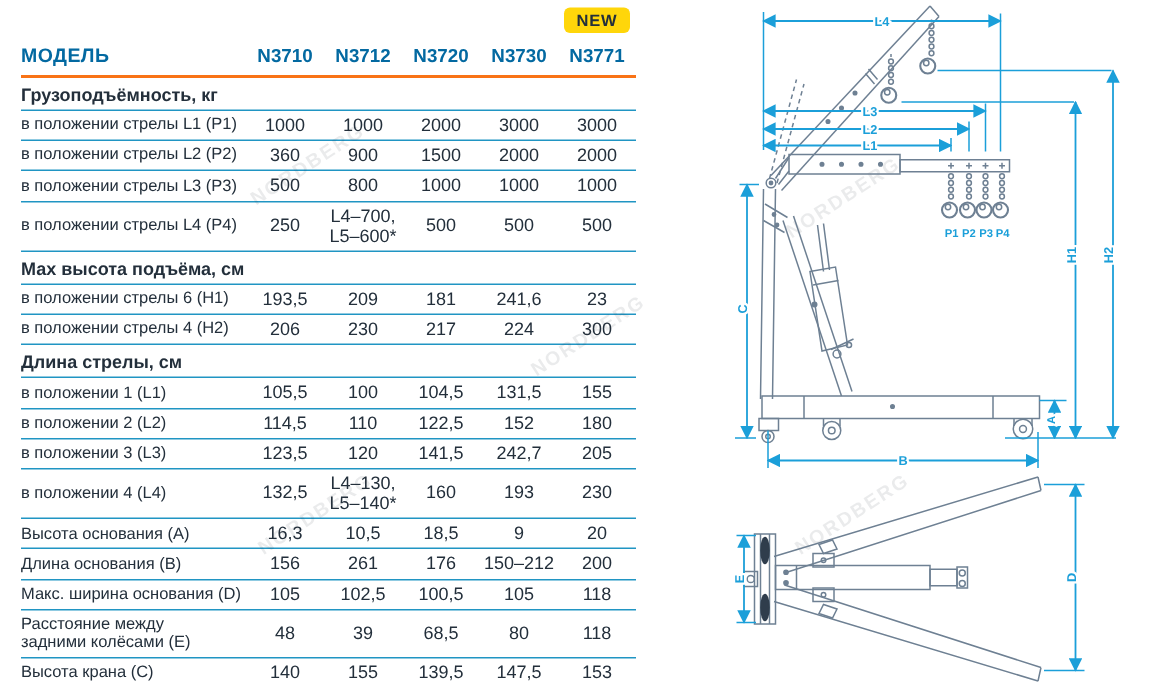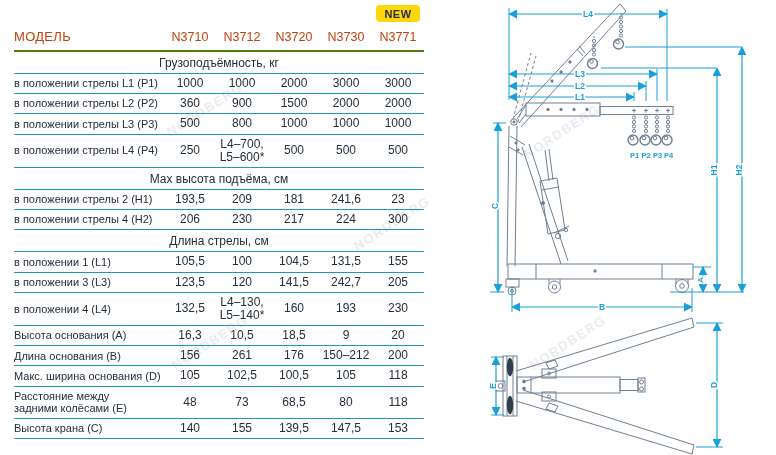--- a/index.html
+++ b/index.html
@@ -6,24 +6,24 @@
   .stage{position:relative;width:776px;height:455px;background:#fff;overflow:hidden;
          font-family:"Liberation Sans", sans-serif;color:#232f3b;}
   
   .wm{position:absolute;width:120px;text-align:center;font-weight:bold;font-size:13px;
       letter-spacing:1.5px;color:rgba(50,60,70,0.10);transform:rotate(-33deg);pointer-events:none;}
   
   table.spec{border-collapse:collapse;width:410px;margin:26px 0 0 14px;table-layout:fixed;}
   table.spec th, table.spec td{font-family:"Liberation Sans",sans-serif;}
   table.spec col.c-label{width:150px;}
   table.spec col.c-val{width:52px;}
-  thead th{font-size:12.5px;font-weight:normal;text-align:center;padding:3px 0 6px;
-           border-bottom:2px solid #4d7c0f;color:#c2410c;}
+  thead th{font-size:12.5px;font-weight:bold;text-align:center;padding:3px 0 6px;
+           border-bottom:2px solid #f97316;color:#0369a1;}
   thead th.model-col{text-align:left;font-size:13px;letter-spacing:.3px;}
-  tr.section td{font-weight:normal;font-size:12px;text-align:center;padding:4px 0 3px;
+  tr.section td{font-weight:bold;font-size:12px;text-align:left;padding:4px 0 3px;
                 border-bottom:1.5px solid #2095c3;}
   tr.data td{border-bottom:1.5px solid #2095c3;padding:3px 0;}
   td.lbl{font-size:11px;text-align:left;line-height:1.15;white-space:pre-line;margin-left:48px;}
   td.val{font-size:12px;text-align:center;line-height:1.1;white-space:pre-line;}
   
   .badge{position:absolute;left:376px;top:5px;width:44px;height:17px;background:#ffd60a;
          border-radius:4px;display:flex;align-items:center;justify-content:center;
          font-size:11px;font-weight:bold;color:#232f3b;letter-spacing:.5px;}
   .badge::after{content:"";position:absolute;top:-1px;right:-2px;width:8px;height:8px;
          background:#e9c400;border-radius:0 8px 0 8px;z-index:-1;}
@@ -100,21 +100,21 @@
           <td class="val">L4–700,
 L5–600*</td>
           <td class="val">500</td>
           <td class="val">500</td>
           <td class="val">500</td>
         </tr>
         <tr class="section">
           <td colspan="6">Мах высота подъёма, см</td>
         </tr>
         <tr class="data">
-          <td class="lbl">в положении стрелы 2 (H1)</td>
+          <td class="lbl">в положении стрелы 6 (H1)</td>
           <td class="val">193,5</td>
           <td class="val">209</td>
           <td class="val">181</td>
           <td class="val">241,6</td>
           <td class="val">23</td>
         </tr>
         <tr class="data">
           <td class="lbl">в положении стрелы 4 (H2)</td>
           <td class="val">206</td>
           <td class="val">230</td>
@@ -125,20 +125,28 @@
         <tr class="section">
           <td colspan="6">Длина стрелы, см</td>
         </tr>
         <tr class="data">
           <td class="lbl">в положении 1 (L1)</td>
           <td class="val">105,5</td>
           <td class="val">100</td>
           <td class="val">104,5</td>
           <td class="val">131,5</td>
           <td class="val">155</td>
+        </tr>
+        <tr class="data">
+          <td class="lbl">в положении 2 (L2)</td>
+          <td class="val">114,5</td>
+          <td class="val">110</td>
+          <td class="val">122,5</td>
+          <td class="val">152</td>
+          <td class="val">180</td>
         </tr>
         <tr class="data">
           <td class="lbl">в положении 3 (L3)</td>
           <td class="val">123,5</td>
           <td class="val">120</td>
           <td class="val">141,5</td>
           <td class="val">242,7</td>
           <td class="val">205</td>
         </tr>
         <tr class="data">
@@ -171,21 +179,21 @@
           <td class="val">105</td>
           <td class="val">102,5</td>
           <td class="val">100,5</td>
           <td class="val">105</td>
           <td class="val">118</td>
         </tr>
         <tr class="data">
           <td class="lbl">Расстояние между
 задними колёсами (E)</td>
           <td class="val">48</td>
-          <td class="val">73</td>
+          <td class="val">39</td>
           <td class="val">68,5</td>
           <td class="val">80</td>
           <td class="val">118</td>
         </tr>
         <tr class="data">
           <td class="lbl">Высота крана (C)</td>
           <td class="val">140</td>
           <td class="val">155</td>
           <td class="val">139,5</td>
           <td class="val">147,5</td>

